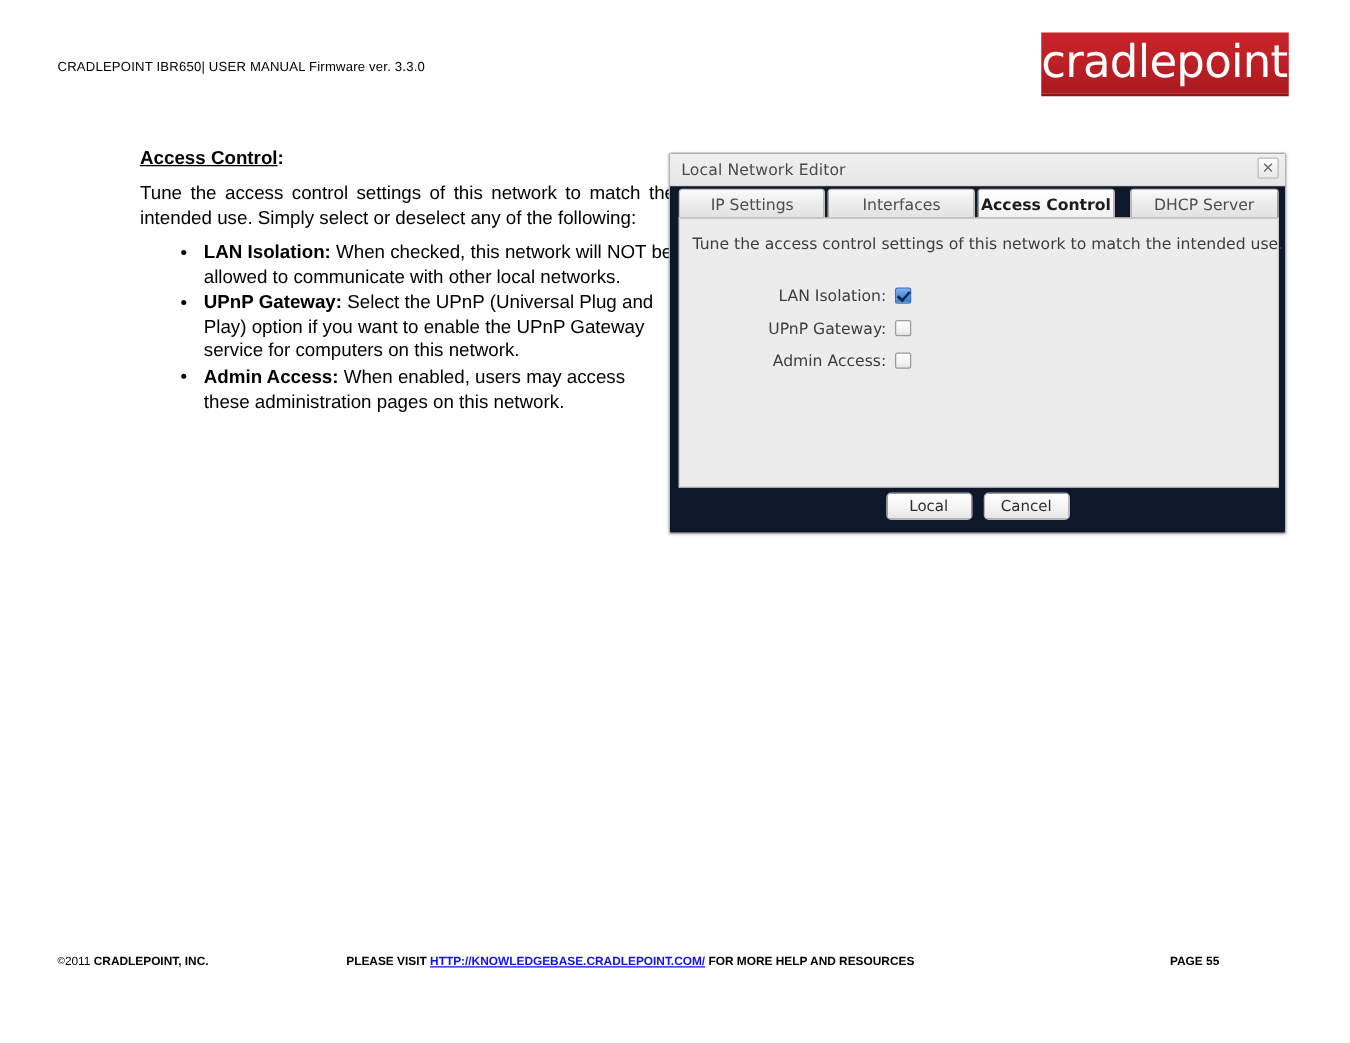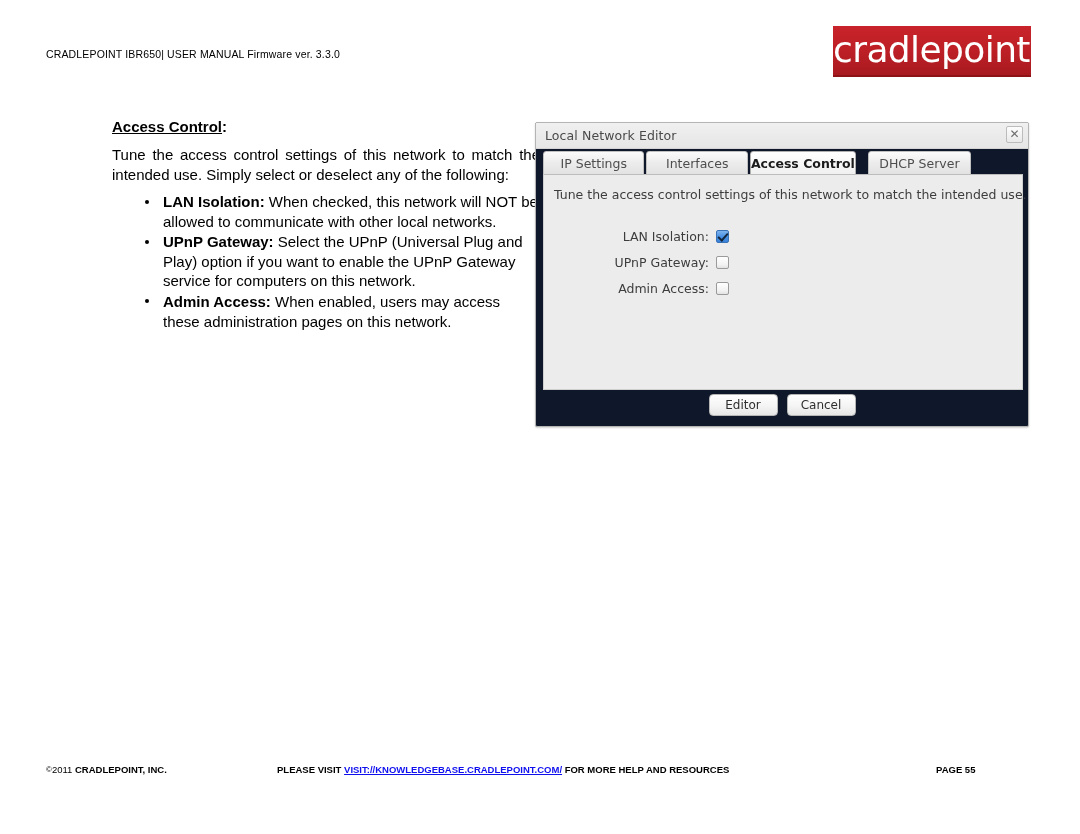--- a/index.html
+++ b/index.html
@@ -140,21 +140,21 @@
     text-align: center;
     cursor: pointer;
     font-family: "DejaVu Sans", sans-serif;
   }
 
   
   .tab-strip {
     position: absolute;
     left: 7px;
     top: 28px;
-    width: 428px;
+    width: 480px;
     height: 24px;
     display: flex;
     gap: 2px;
   }
   .tab {
     height: 24px;
     border: 1px solid #c0c0c0;
     border-radius: 3px 3px 0 0;
     background: linear-gradient(180deg, #fbfbfb 0%, #ececec 50%, #e2e2e2 100%);
     display: flex;
@@ -354,22 +354,22 @@
         <div class="checkbox"></div>
       </div>
       <div class="field-row">
         <div class="field-label">Admin Access:</div>
         <div class="checkbox"></div>
       </div>
     </div>
   </div>
 
   <div class="button-bar">
-    <div class="dlg-btn">Editor</div>
+    <div class="dlg-btn">Local</div>
     <div class="dlg-btn">Cancel</div>
   </div>
 </div>
 
 <div class="page-footer">
   <div class="footer-copy"><span class="sym">©</span><span class="year">2011</span> <b>CRADLEPOINT, INC.</b></div>
-  <div class="footer-center"><span>PLEASE VISIT </span><span class="lnk">VISIT://KNOWLEDGEBASE.CRADLEPOINT.COM/</span><span> FOR MORE HELP AND RESOURCES</span></div>
+  <div class="footer-center"><span>PLEASE VISIT </span><span class="lnk">HTTP://KNOWLEDGEBASE.CRADLEPOINT.COM/</span><span> FOR MORE HELP AND RESOURCES</span></div>
   <div class="footer-page">PAGE 55</div>
 </div>
 
 </body></html>

